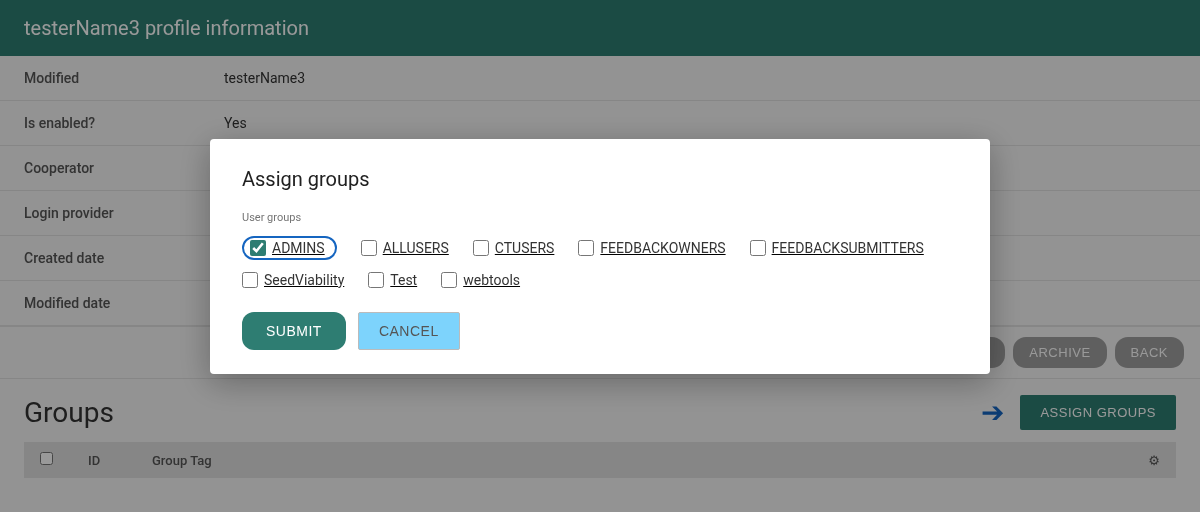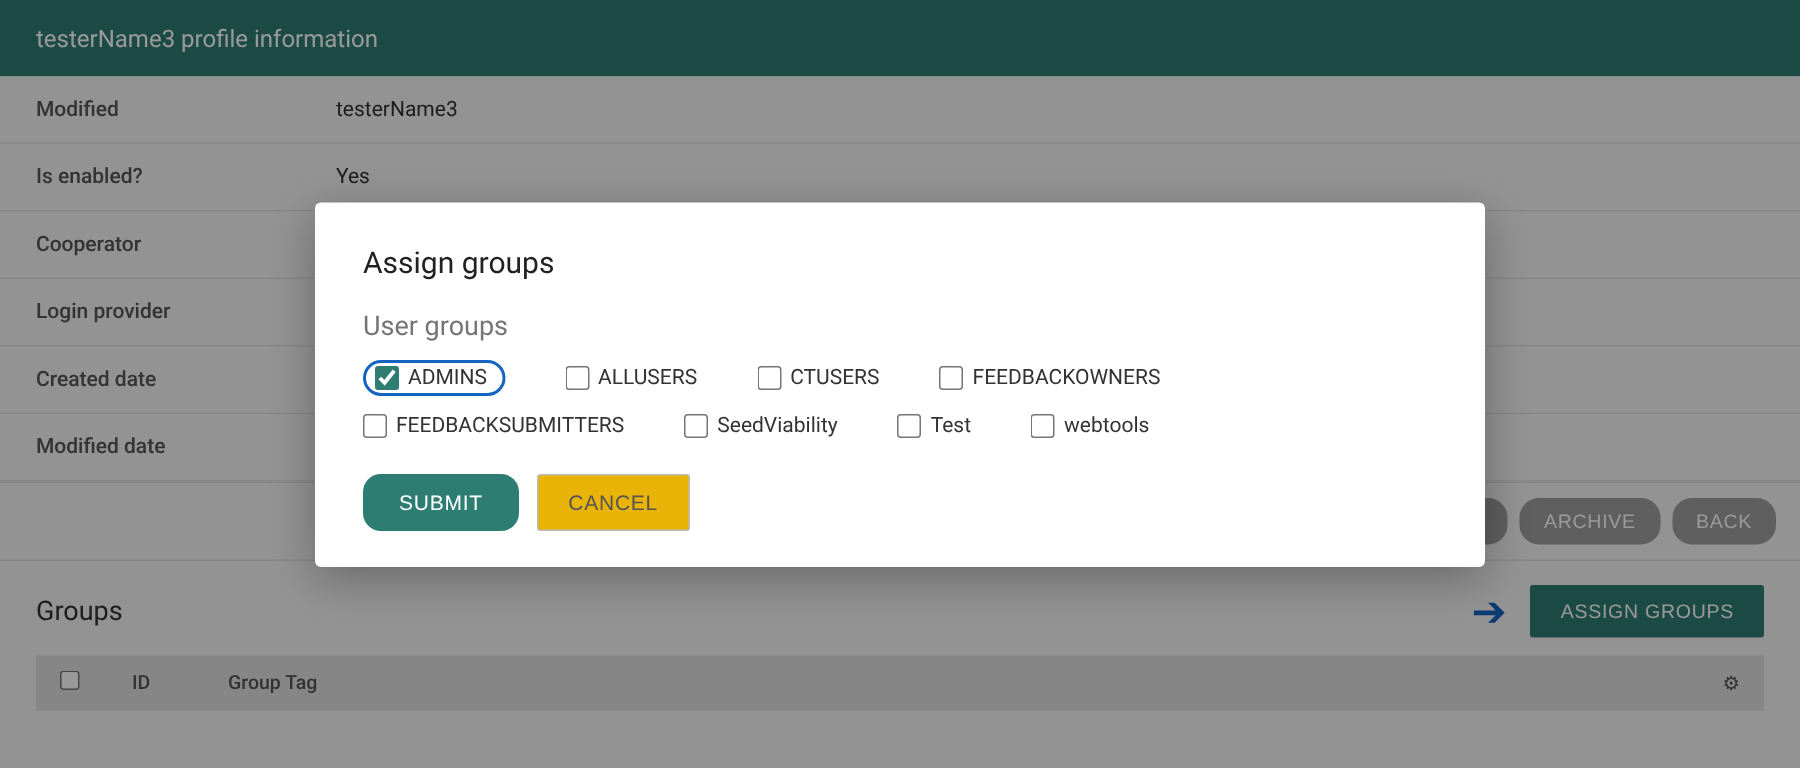--- a/index.html
+++ b/index.html
@@ -3,21 +3,21 @@
   <meta charset="utf-8">
   <style>
     * { box-sizing: border-box; margin: 0; padding: 0; }
     body { font-family: Roboto, Arial, sans-serif; font-size: 14px; background: #e0e0e0; }
 
     
     .header {
       background: #2e7d72;
       color: white;
       padding: 16px 24px;
-      font-size: 16px;
+      font-size: 20px;
       font-weight: 400;
     }
 
     
     .main-content {
       background: #f5f5f5;
       min-height: 480px;
       position: relative;
     }
 
@@ -73,21 +73,21 @@
       padding: 16px 24px;
       background: #f5f5f5;
     }
     .groups-header-row {
       display: flex;
       align-items: center;
       justify-content: space-between;
       margin-bottom: 12px;
     }
     .groups-title {
-      font-size: 18px;
+      font-size: 28px;
       font-weight: 400;
       color: #333;
     }
     .assign-groups-area {
       display: flex;
       align-items: center;
       gap: 16px;
     }
     .arrow-icon {
       color: #1565c0;
@@ -144,29 +144,30 @@
       max-width: 95vw;
       box-shadow: 0 8px 32px rgba(0,0,0,0.3);
     }
     .dialog-title {
       font-size: 20px;
       font-weight: 400;
       color: #212121;
       margin-bottom: 20px;
     }
     .user-groups-label {
-      font-size: 18px;
+      font-size: 11px;
       color: #757575;
       margin-bottom: 12px;
     }
     .groups-checkboxes {
       display: flex;
       flex-wrap: wrap;
-      gap: 12px 40px;
+      gap: 12px 24px;
       margin-bottom: 8px;
+      text-decoration: underline;
     }
     .checkbox-item {
       display: flex;
       align-items: center;
       gap: 6px;
       font-size: 14px;
       color: #333;
       cursor: pointer;
     }
     .checkbox-item input[type="checkbox"] {
@@ -207,21 +208,21 @@
       color: white;
       border: none;
       padding: 2px 24px;
       font-size: 14px;
       font-weight: 500;
       cursor: pointer;
       border-radius: 12px;
       letter-spacing: 0.5px;
     }
     .cancel-btn {
-      background: #eab308;
+      background: #7dd3fc;
       color: #555;
       border: 1px solid #bbb;
       padding: 10px 20px;
       font-size: 14px;
       font-weight: 500;
       cursor: pointer;
       border-radius: 2px;
       letter-spacing: 0.5px;
     }
   </style>

